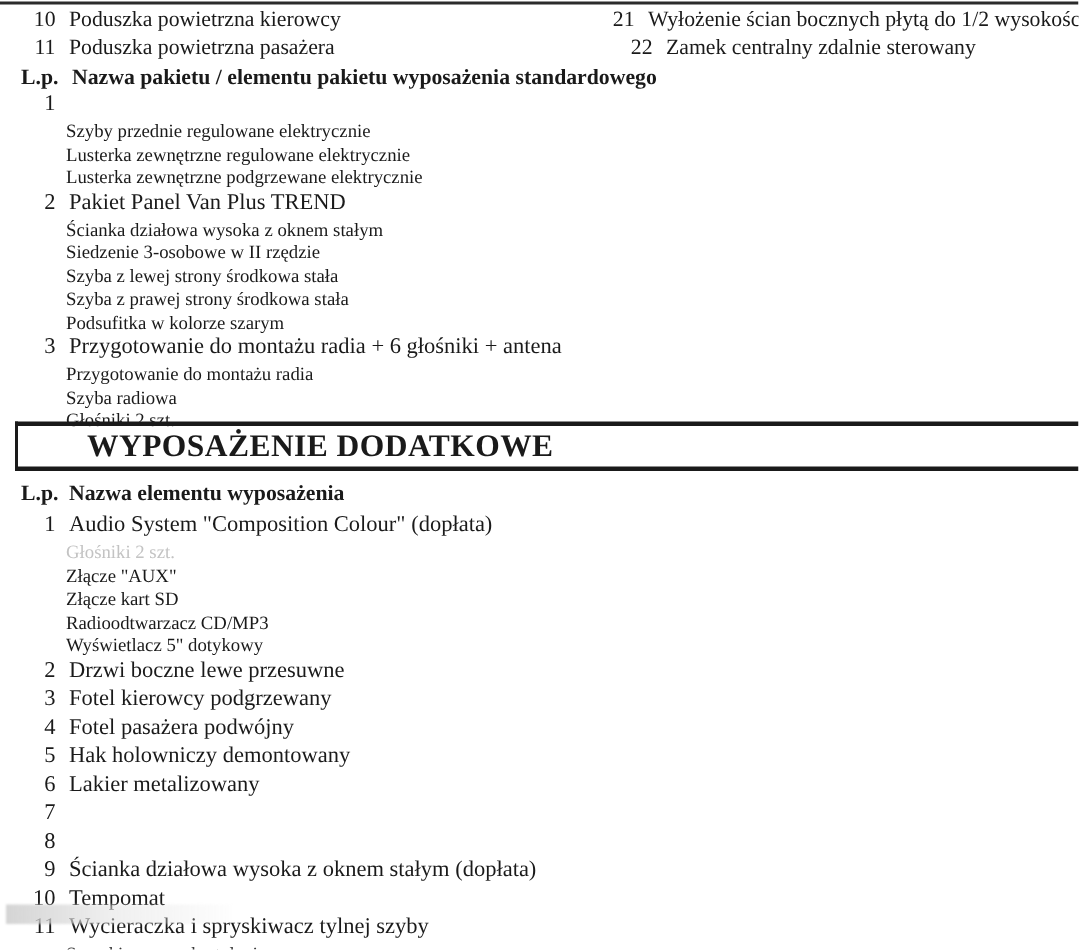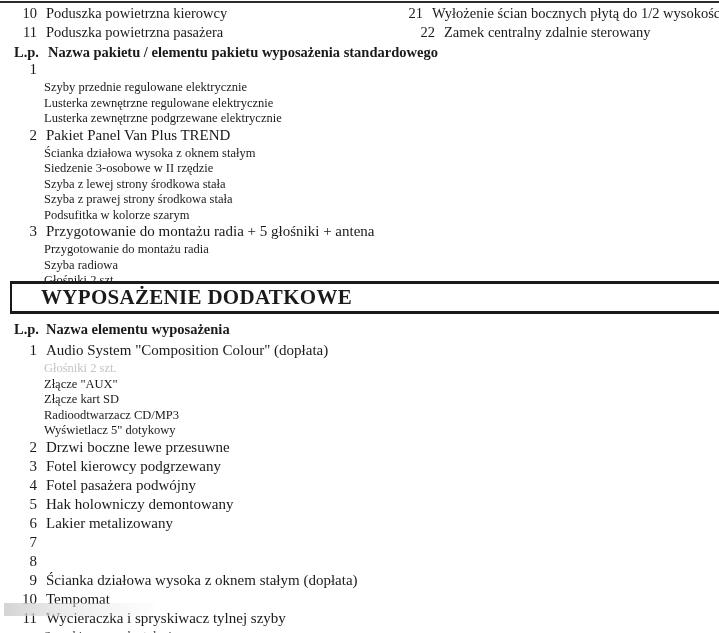--- a/index.html
+++ b/index.html
@@ -133,21 +133,21 @@
     border-bottom: 3px solid #1a1a1a;
     border-left: 2px solid #1a1a1a;
     border-right: 0;
     display: flex;
     align-items: center;
   }
   .banner-title {
     font-size: 21px;
     font-weight: bold;
     letter-spacing: 0.3px;
-    padding-left: 29px;
+    padding-left: 46px;
   }
 
   
   .extra-block {
     position: absolute;
     top: 321px;
     left: 0;
     width: 719px;
   }
   .extra-hdr {
@@ -246,21 +246,21 @@
       <span class="label">Pakiet Panel Van Plus TREND</span>
     </div>
     <div class="sub">Ścianka działowa wysoka z oknem stałym</div>
     <div class="sub">Siedzenie 3-osobowe w II rzędzie</div>
     <div class="sub">Szyba z lewej strony środkowa stała</div>
     <div class="sub">Szyba z prawej strony środkowa stała</div>
     <div class="sub">Podsufitka w kolorze szarym</div>
 
     <div class="pkg-main">
       <span class="num">3</span>
-      <span class="label">Przygotowanie do montażu radia + 5 głośniki + antena</span>
+      <span class="label">Przygotowanie do montażu radia + 6 głośniki + antena</span>
     </div>
     <div class="sub">Przygotowanie do montażu radia</div>
     <div class="sub">Szyba radiowa</div>
     <div class="sub">Głośniki 2 szt.</div>
 
   </div>
 
   <div class="banner">
     <span class="banner-title">WYPOSAŻENIE DODATKOWE</span>
   </div>

